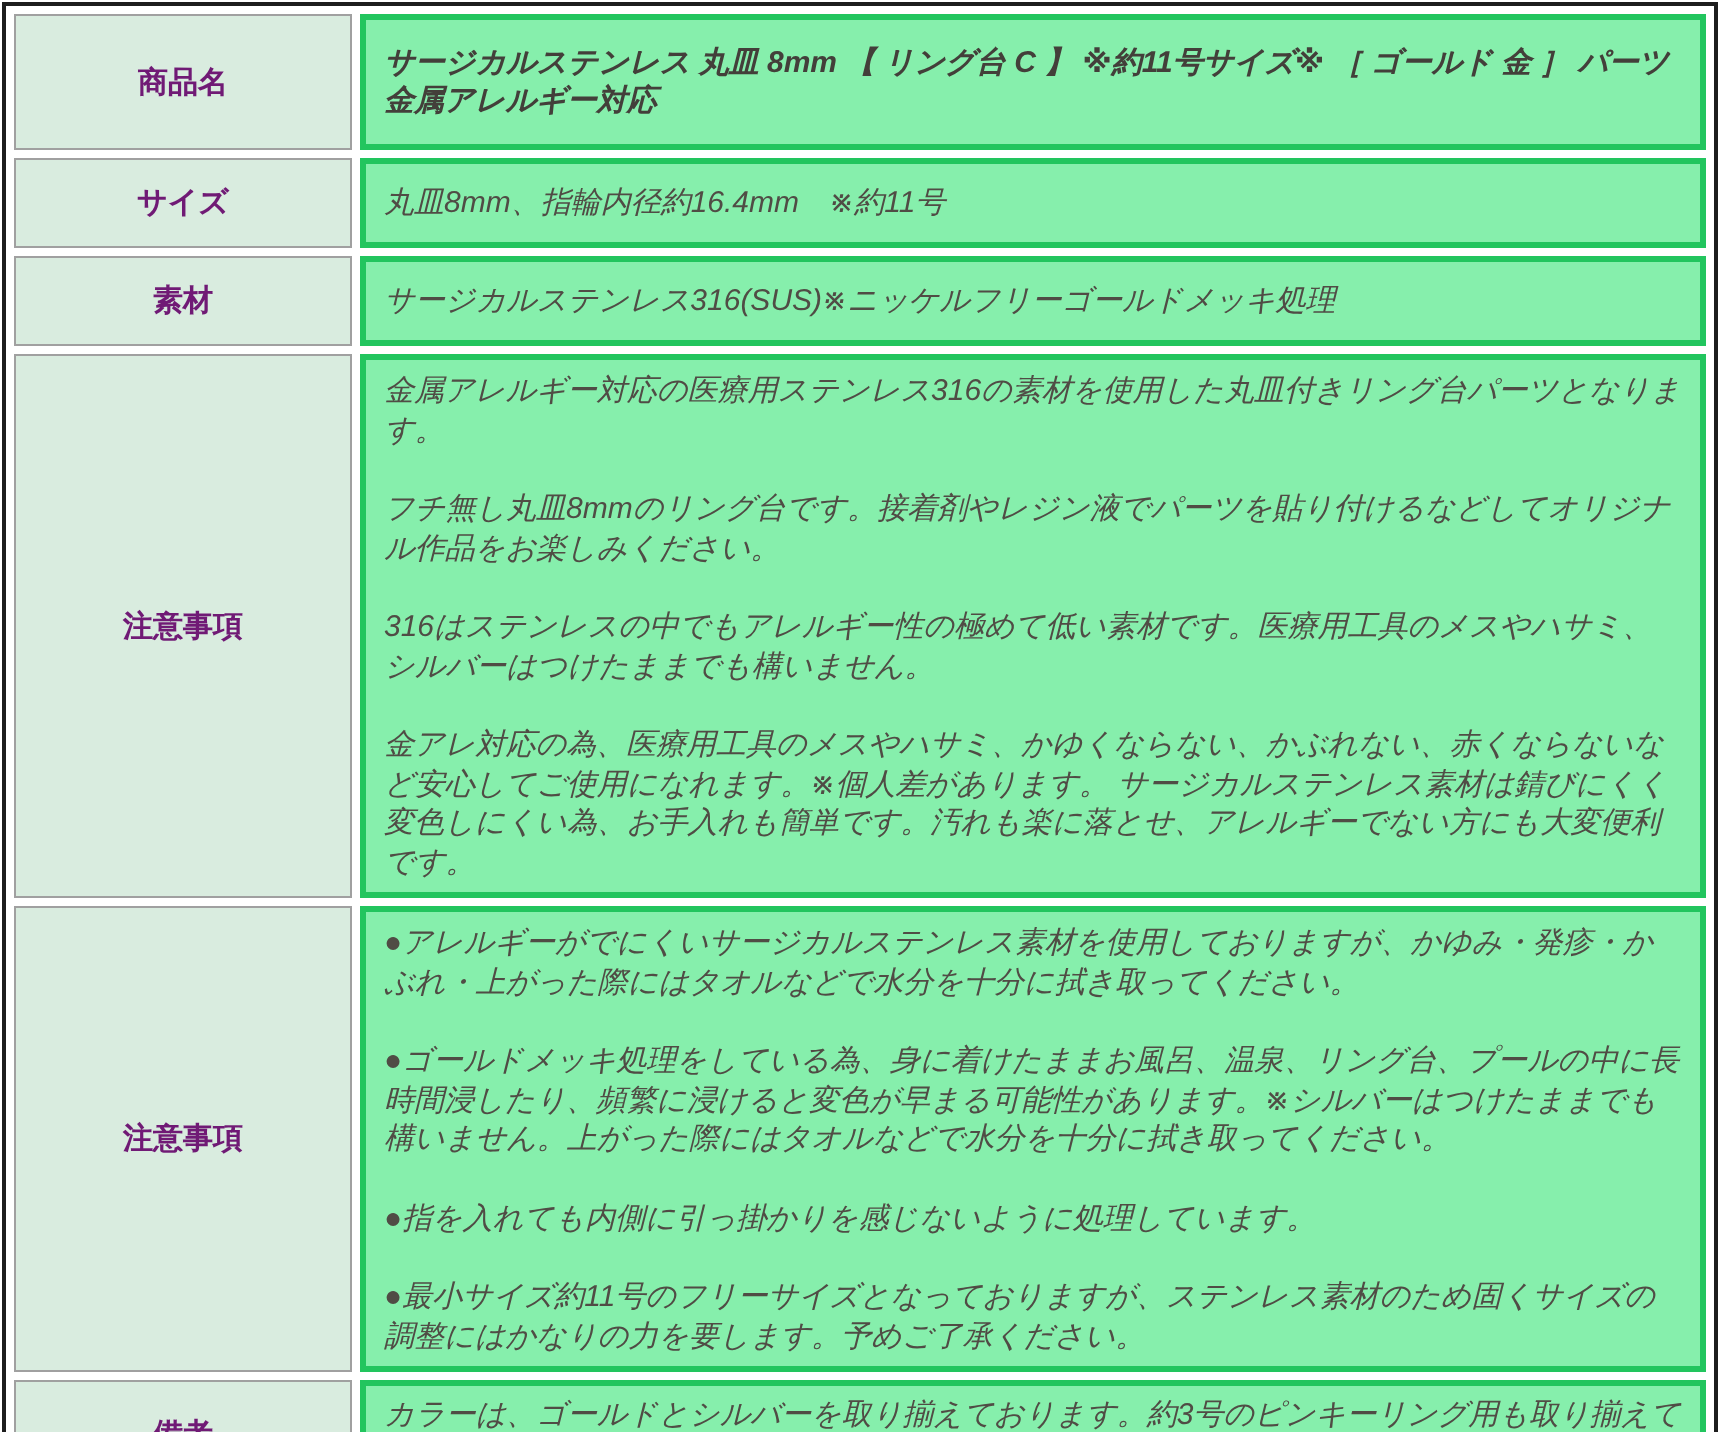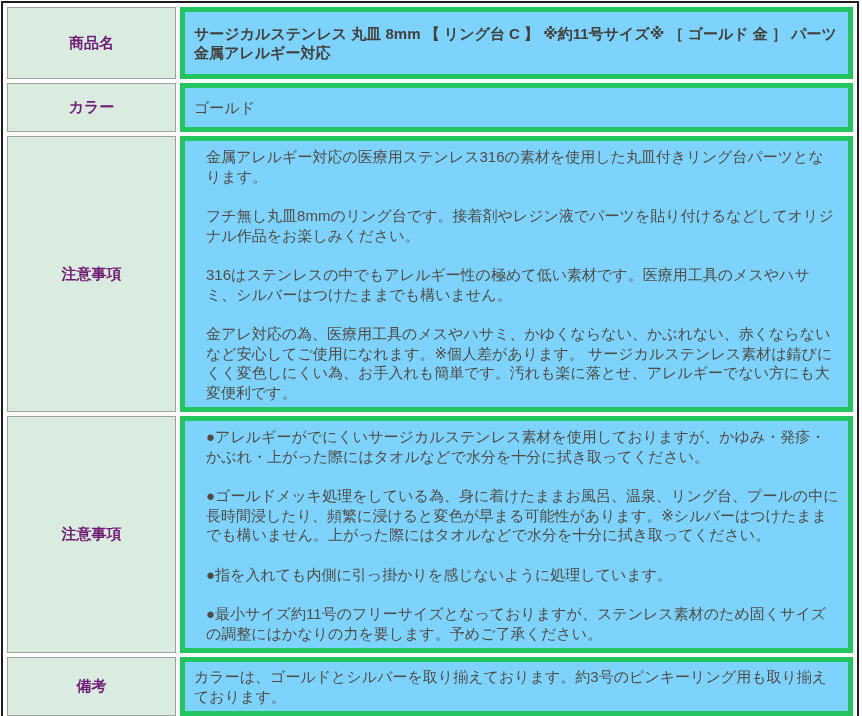--- a/index.html
+++ b/index.html
@@ -28,49 +28,54 @@
     background: #d9ecdf;
     border: 1px solid #a0a0a0;
     font-size: 15px;
     font-weight: bold;
     text-align: center;
     vertical-align: middle;
     padding: 5px 6px;
     color: #701a75;
   }
   td.value-cell {
-    border: 5px solid #22c55e;
+    border: 3px solid #22c55e;
     font-size: 15px;
     line-height: 1.3;
     text-align: left;
     vertical-align: middle;
     padding: 5px 9px;
     color: #504c45;
-    background: #7dd3fc;
+    background: #86efac;
+    font-style: italic;
   }
   td.value-cell.bold { font-weight: bold; color: #433f3a; }
   td.value-cell.multi { vertical-align: top; padding-top: 6px; }
-  td.value-cell p { margin: 0 0 20px 12px; }
+  td.value-cell p { margin: 0 0 20px 0; }
   td.value-cell p:last-child { margin-bottom: 0; }
   tr.row-single td { height: 29px; }
   tr.row-remarks td, tr.row-remarks th { height: 38px; }
   tr.row-name td { height: 52px; }
 </style>
 </head>
 <body>
 
 <table class="spec-table">
   <tbody>
     <tr class="row-name">
       <th class="label-cell">商品名</th>
       <td class="value-cell bold">サージカルステンレス 丸皿 8mm 【 リング台 C 】 ※約11号サイズ※ ［ ゴールド 金 ］ パーツ 金属アレルギー対応</td>
     </tr>
     <tr class="row-single">
-      <th class="label-cell">カラー</th>
-      <td class="value-cell">ゴールド</td>
+      <th class="label-cell">サイズ</th>
+      <td class="value-cell">丸皿8mm、指輪内径約16.4mm　※約11号</td>
+    </tr>
+    <tr class="row-single">
+      <th class="label-cell">素材</th>
+      <td class="value-cell">サージカルステンレス316(SUS)※ニッケルフリーゴールドメッキ処理</td>
     </tr>
     <tr>
       <th class="label-cell">注意事項</th>
       <td class="value-cell multi">
           <p>金属アレルギー対応の医療用ステンレス316の素材を使用した丸皿付きリング台パーツとなります。</p>
           <p>フチ無し丸皿8mmのリング台です。接着剤やレジン液でパーツを貼り付けるなどしてオリジナル作品をお楽しみください。</p>
           <p>316はステンレスの中でもアレルギー性の極めて低い素材です。医療用工具のメスやハサミ、シルバーはつけたままでも構いません。</p>
           <p>金アレ対応の為、医療用工具のメスやハサミ、かゆくならない、かぶれない、赤くならないなど安心してご使用になれます。※個人差があります。 サージカルステンレス素材は錆びにくく変色しにくい為、お手入れも簡単です。汚れも楽に落とせ、アレルギーでない方にも大変便利です。</p>
         </td>
     </tr>

